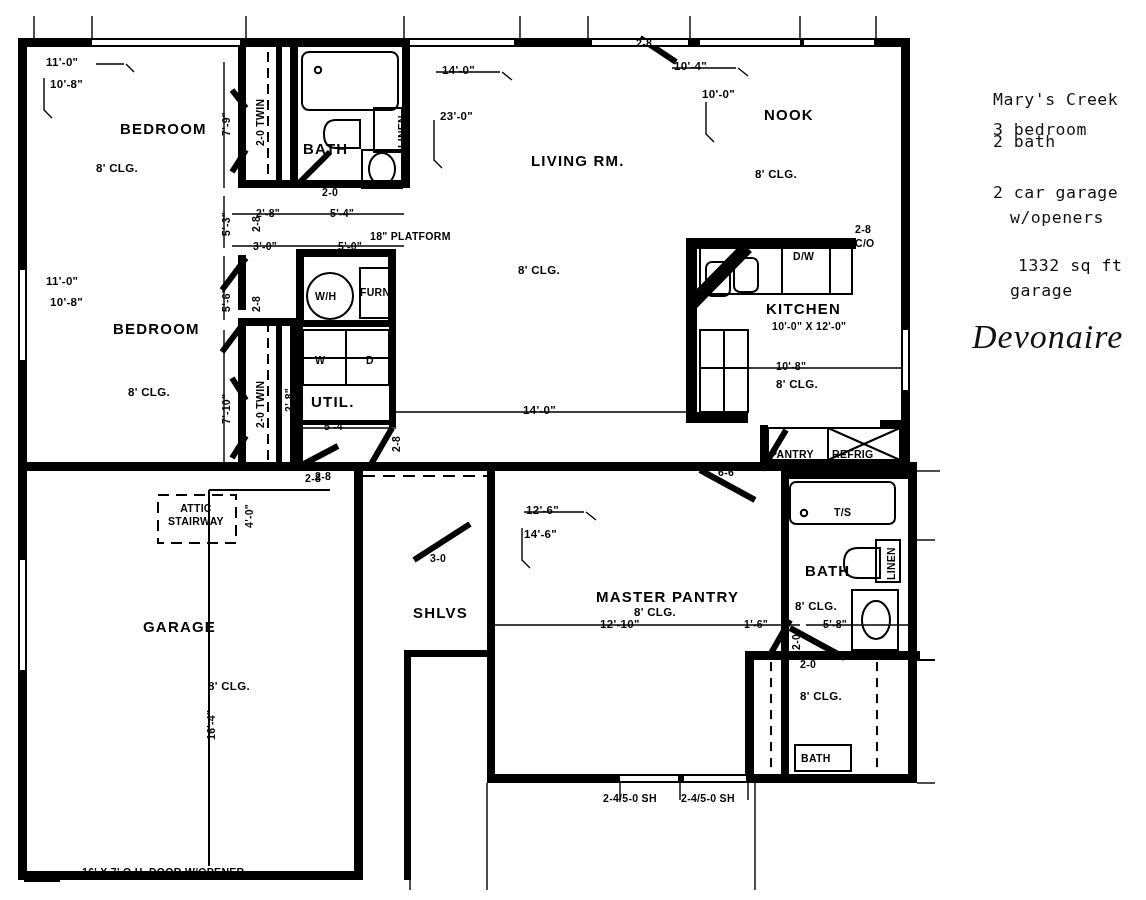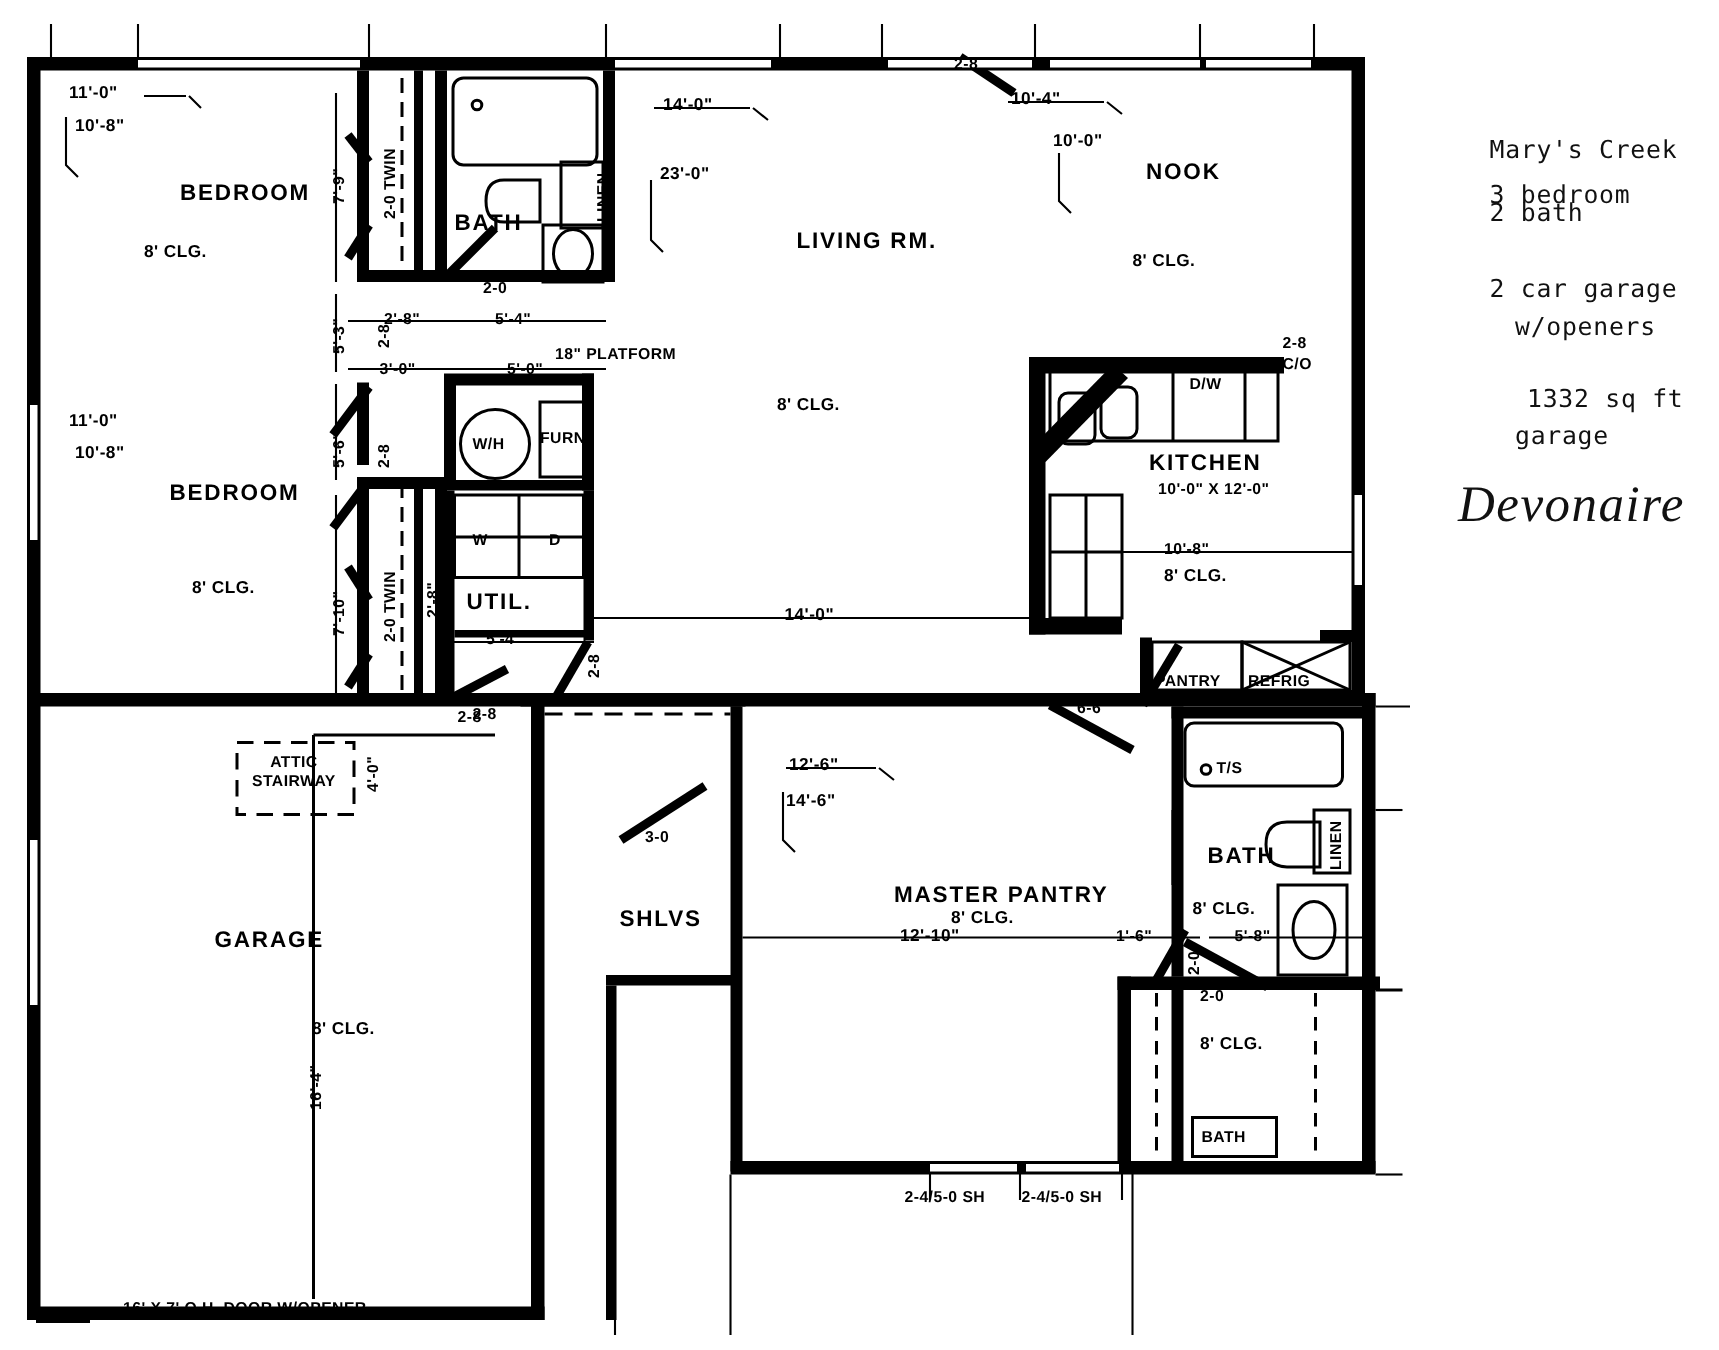--- a/index.html
+++ b/index.html
@@ -315,21 +315,21 @@
 <div class="lbl sm" style="left:430px;top:552px">3-0</div>
 
 <div class="lbl room" style="left:596px;top:588px">MASTER PANTRY</div>
 <div class="lbl dim" style="left:634px;top:606px">8' CLG.</div>
 <div class="lbl dim" style="left:526px;top:504px">12'-6"</div>
 <div class="lbl dim" style="left:524px;top:528px">14'-6"</div>
 <div class="lbl dim" style="left:600px;top:618px">12'-10"</div>
 
 <div class="lbl room" style="left:805px;top:562px">BATH</div>
 <div class="lbl dim" style="left:795px;top:600px">8' CLG.</div>
-<div class="lbl sm" style="left:811px;top:506px">T/S</div>
+<div class="lbl sm" style="left:834px;top:506px">T/S</div>
 <div class="lbl sm vert" style="left:885px;top:580px">LINEN</div>
 <div class="lbl sm" style="left:744px;top:618px">1'-6"</div>
 <div class="lbl sm" style="left:823px;top:618px">5'-8"</div>
 <div class="lbl sm vert" style="left:790px;top:650px">2-0</div>
 <div class="lbl sm" style="left:800px;top:658px">2-0</div>
 
 <div class="lbl dim" style="left:800px;top:690px">8' CLG.</div>
 <div class="lbl sm" style="left:801px;top:752px">BATH</div>
 
 <div class="lbl sm" style="left:603px;top:792px">2-4/5-0 SH</div>

